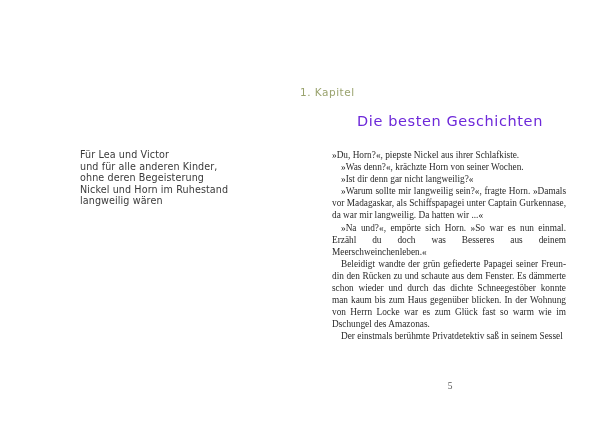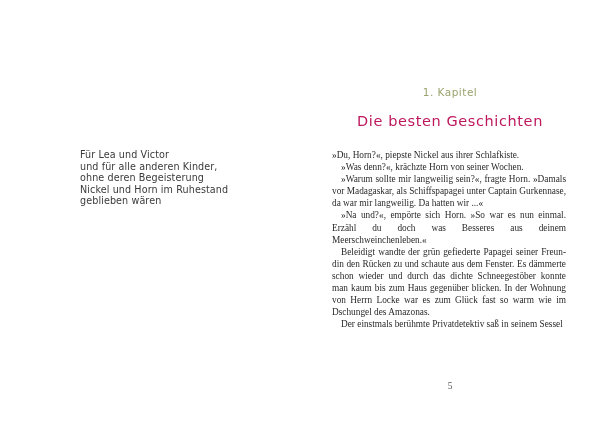--- a/index.html
+++ b/index.html
@@ -10,29 +10,29 @@
   .dedication {
     position:absolute; left:80px; top:149px; width:200px;
     text-align:left;
     font-family:"DejaVu Sans", sans-serif;
     font-size:9.6px; line-height:11.6px; color:#3a3a3a;
     letter-spacing:0.1px;
   }
   .dedication div { white-space:nowrap; }
   .chapter-num {
     position:absolute; left:0; width:300px; top:86px;
-    text-align:center;
+    text-align:left;
     font-family:"DejaVu Sans", sans-serif;
     font-size:10.5px; color:#9aa36e; letter-spacing:0.5px;
   }
   .chapter-title {
     position:absolute; left:0; width:300px; top:113px;
     text-align:center;
     font-family:"DejaVu Sans", sans-serif;
-    font-size:14.5px; color:#be185d; letter-spacing:0.6px;
+    font-size:14.5px; color:#6d28d9; letter-spacing:0.6px;
   }
   .body-text {
     position:absolute; left:32px; top:149px; width:234px;
     font-family:"Liberation Serif", serif;
     font-size:9.3px; line-height:12.1px; color:#2a2a2a;
     text-align:justify;
   }
   .body-text p { margin:0; text-indent:9px; }
   .body-text p.noindent { text-indent:0; }
   .page-number {
@@ -44,29 +44,30 @@
 </style>
 </head>
 <body>
 
 <div class="page left">
   <div class="dedication">
     <div>Für Lea und Victor</div>
     <div>und für alle anderen Kinder,</div>
     <div>ohne deren Begeisterung</div>
     <div>Nickel und Horn im Ruhestand</div>
-    <div>geblieben wären</div>
+    <div>langweilig wären</div>
   </div>
 </div>
 
 <div class="page right">
   <div class="chapter-num">1. Kapitel</div>
   <div class="chapter-title">Die besten Geschichten</div>
   <div class="body-text">
     <p class="noindent">»Du, Horn?«, piepste Nickel aus ihrer Schlafkiste.</p>
     <p>»Was denn?«, krächzte Horn von seiner Wochen.</p>
+    <p>»Ist dir denn gar nicht langweilig?«</p>
     <p>»Warum sollte mir langweilig sein?«, fragte Horn. »Damals vor Madagaskar, als Schiffspapagei unter Captain Gurkennase, da war mir langweilig. Da hatten wir ...«</p>
     <p>»Na und?«, empörte sich Horn. »So war es nun einmal. Erzähl du doch was Besseres aus deinem Meerschweinchenleben.«</p>
     <p>Beleidigt wandte der grün gefiederte Papagei seiner Freun­din den Rücken zu und schaute aus dem Fenster. Es dämmerte schon wieder und durch das dichte Schneegestöber konnte man kaum bis zum Haus gegenüber blicken. In der Wohnung von Herrn Locke war es zum Glück fast so warm wie im Dschungel des Amazonas.</p>
     <p>Der einstmals berühmte Privatdetektiv saß in seinem Sessel</p>
   </div>
   <div class="page-number">5</div>
 </div>
 
 </body></html>

